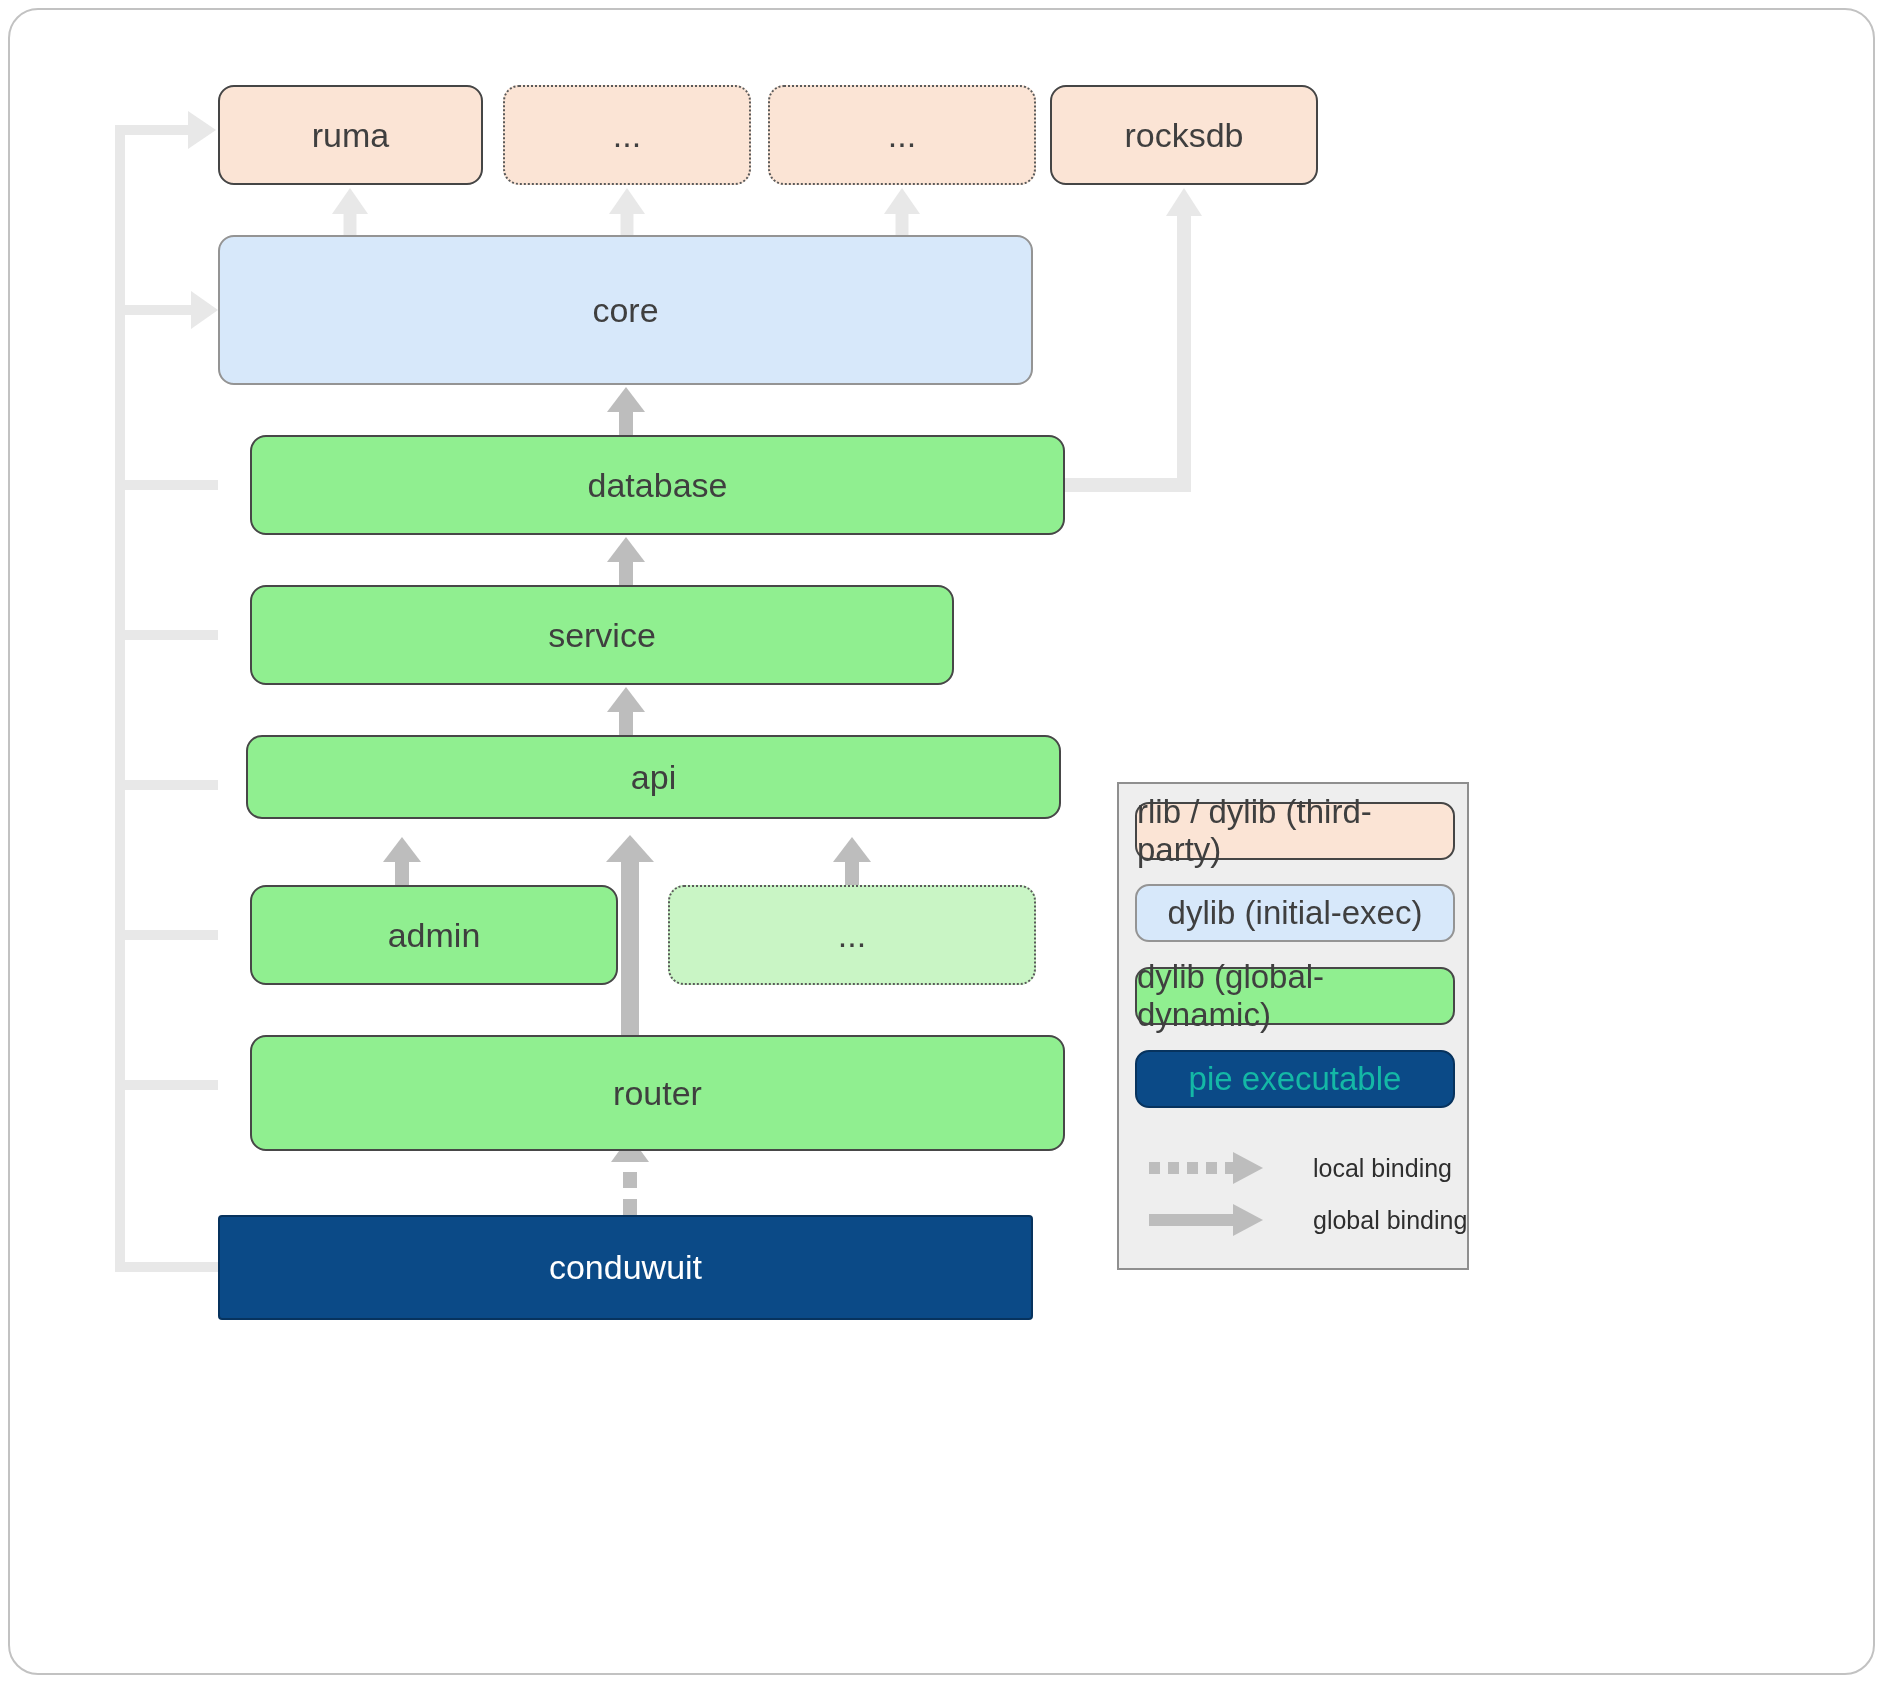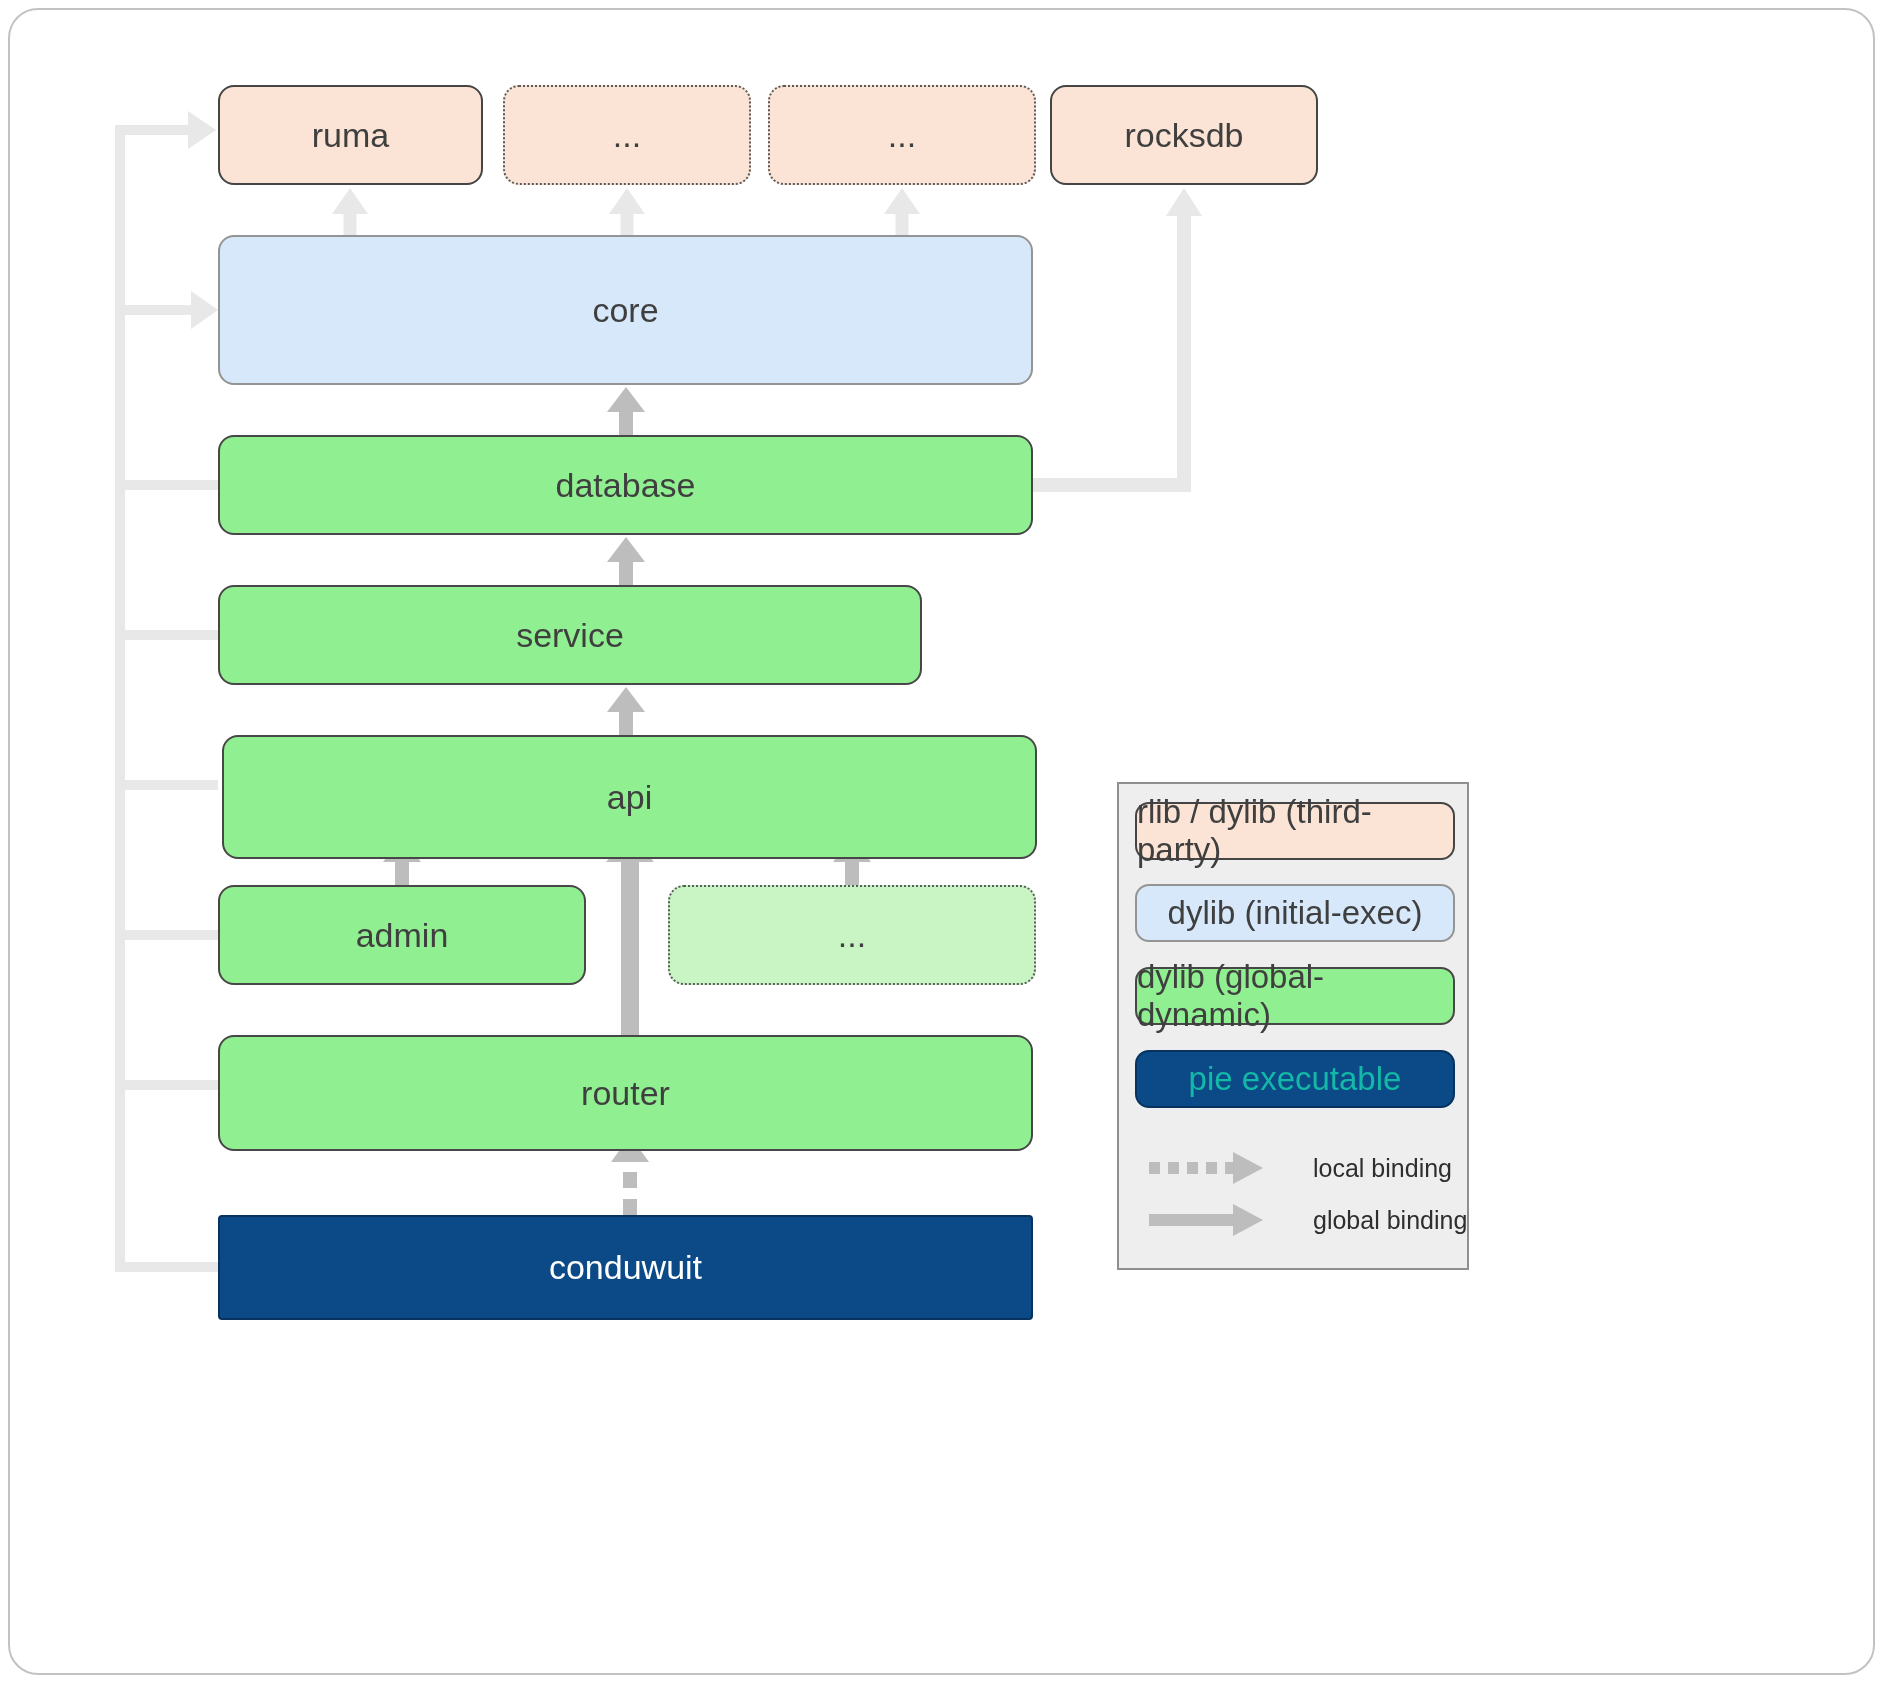--- a/index.html
+++ b/index.html
@@ -14,21 +14,21 @@
   .a-med   { stroke: var(--arrow-med); fill: none; }
   .h-med   { fill: var(--arrow-med); stroke: none; }
 
   .node {
     position: absolute; display: flex; align-items: center; justify-content: center;
     font-size: 34px; color: var(--label); border-radius: 16px;
   }
   .node.third       { background: var(--third-party-fill); border: 2px solid var(--third-party-border); }
   .node.third.dotted{ border-style: dotted; border-color: var(--dotted-border); }
   .node.blue        { background: var(--initial-exec-fill); border: 2px solid var(--initial-exec-border); }
-  .node.green       { background: var(--global-dynamic-fill); border: 2px solid var(--global-dynamic-border); }
+  .node.green       { background: var(--global-dynamic-fill); border: 2px solid var(--global-dynamic-border); margin-left: 32px; }
   .node.green-light { background: var(--global-dynamic-light-fill); border: 2px dotted var(--dotted-border); }
   .node.pie         { background: var(--pie-fill); border: 2px solid var(--pie-border); color: #ffffff; border-radius: 4px; }
 
   .legend {
     position: absolute; left: 1117px; top: 782px; width: 352px; height: 488px;
     background: var(--legend-bg); border: 2px solid var(--legend-border);
   }
   .swatch {
     position: absolute; left: 16px; width: 320px; height: 58px;
     display: flex; align-items: center; justify-content: center;
@@ -112,21 +112,21 @@
 
   <div class="node third" style="left:218px;top:85px;width:265px;height:100px">ruma</div>
   <div class="node third dotted" style="left:503px;top:85px;width:248px;height:100px">...</div>
   <div class="node third dotted" style="left:768px;top:85px;width:268px;height:100px">...</div>
   <div class="node third" style="left:1050px;top:85px;width:268px;height:100px">rocksdb</div>
 
   <div class="node blue" style="left:218px;top:235px;width:815px;height:150px">core</div>
 
   <div class="node green" style="left:218px;top:435px;width:815px;height:100px">database</div>
   <div class="node green" style="left:218px;top:585px;width:704px;height:100px">service</div>
-  <div class="node green" style="left:222px;top:735px;width:815px;height:124px">api</div>
+  <div class="node green" style="left:214px;top:735px;width:815px;height:84px">api</div>
 
   <div class="node green" style="left:218px;top:885px;width:368px;height:100px">admin</div>
   <div class="node green-light" style="left:668px;top:885px;width:368px;height:100px">...</div>
 
   <div class="node green" style="left:218px;top:1035px;width:815px;height:116px">router</div>
 
   <div class="node pie" style="left:218px;top:1215px;width:815px;height:105px">conduwuit</div>
 
   <div class="legend">
     <div class="swatch third" style="top:18px">rlib / dylib (third-party)</div>

